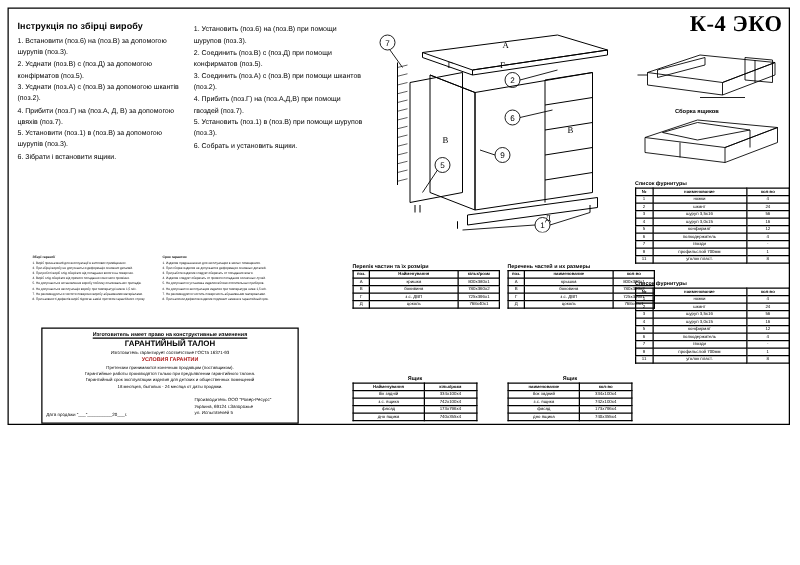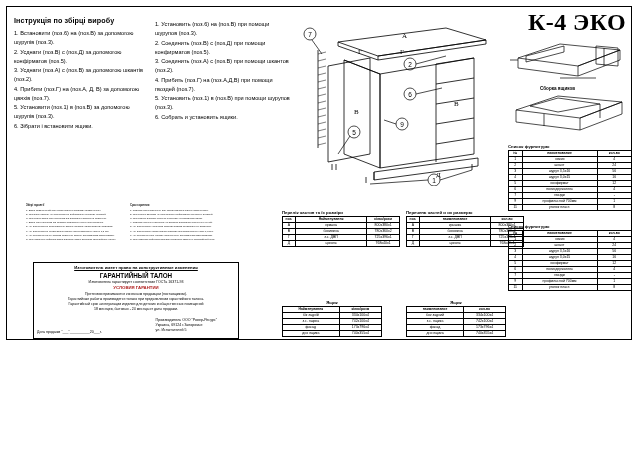--- a/index.html
+++ b/index.html
@@ -7,21 +7,21 @@
   #sheet{position:relative;width:640px;height:421px;}
   .frame{position:absolute;left:6px;top:6px;width:626px;height:334px;border:1px solid #000;box-sizing:border-box;}
 
   .h-title{font-size:7.2px;font-weight:bold;letter-spacing:.1px;}
   .steps{font-size:5.6px;line-height:1.62;margin-top:4px;}
   .steps div{margin-bottom:.5px;}
 
   .col-ua{position:absolute;left:14px;top:16px;width:130px;}
   .col-ru{position:absolute;left:155px;top:16px;width:135px;}
 
-  .brand{position:absolute;right:14px;top:10px;font-family:"Liberation Serif",serif;font-size:24px;font-weight:bold;letter-spacing:.4px;line-height:1;}
+  .brand{position:absolute;right:14px;top:10px;font-family:"Liberation Serif",serif;font-size:18px;font-weight:bold;letter-spacing:.4px;line-height:1;}
 
   .dia-main{position:absolute;left:296px;top:14px;width:200px;height:172px;}
   .dia-drawer1{position:absolute;left:500px;top:36px;width:132px;height:48px;}
   .dia-drawer2{position:absolute;left:500px;top:92px;width:132px;height:42px;}
   .cap-drawer{position:absolute;left:540px;top:86px;font-size:4.6px;font-weight:bold;}
 
   .tbl{border-collapse:collapse;font-size:3.5px;width:100%;}
   .tbl th,.tbl td{border:.4px solid #000;padding:0 1px;text-align:center;line-height:1.42;font-weight:normal;}
   .tbl th{font-weight:bold;font-size:3.4px;}
   .tbl td.num{width:11%;}

